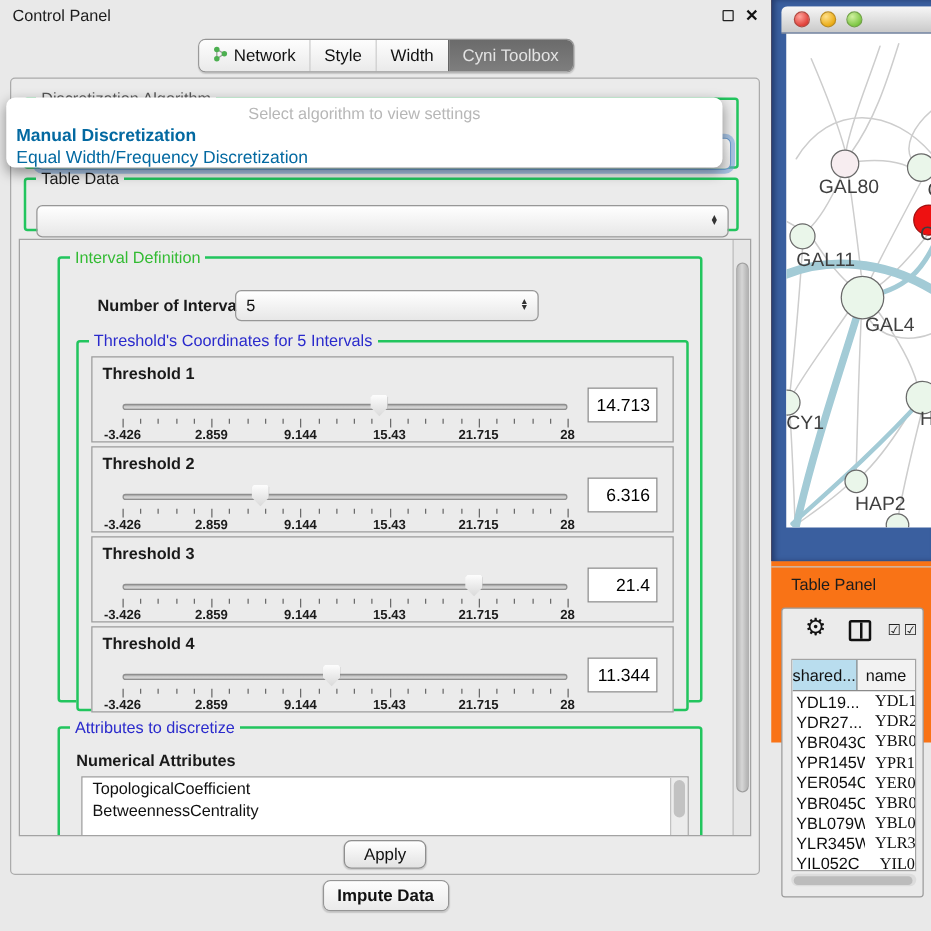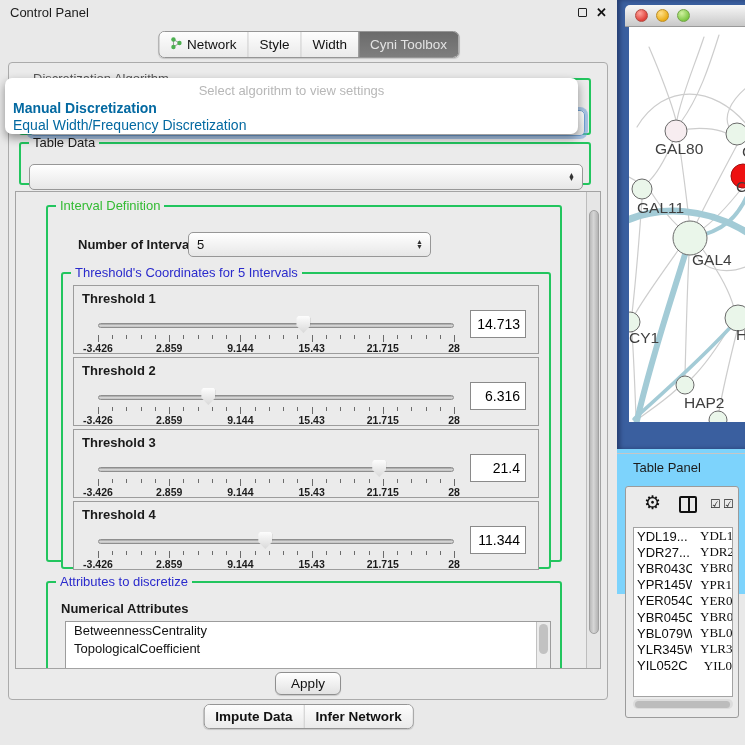--- a/index.html
+++ b/index.html
@@ -67,21 +67,21 @@
   #attributes-group{left:30px;top:382px;width:516px;height:100px;}
   #attr-subtitle{position:absolute;left:13px;top:12px;font-weight:bold;font-size:13px;}
   #attr-list{position:absolute;left:17px;top:32px;width:486px;height:64px;background:#fff;border:1px solid #9c9c9c;overflow:hidden;}
   .attr-item{height:18px;line-height:18px;padding-left:8px;font-size:13px;color:#111;}
   #attr-scrollbar{position:absolute;right:0;top:0;width:14px;height:100%;background:#ececec;border-left:1px solid #c2c2c2;}
   #attr-scrollbar .thumb{position:absolute;left:2px;top:2px;width:9px;height:30px;border-radius:5px;background:#c2c2c2;}
 
   #apply-btn{position:absolute;left:50%;transform:translateX(-50%);top:609px;width:66px;height:23px;border:1px solid #8f8f8f;border-radius:6px;background:linear-gradient(#ffffff,#e2e2e2);font-size:13.5px;color:#111;text-align:center;line-height:21px;box-shadow:0 1px 1px rgba(0,0,0,.15);}
 
   
-  #right-pane{position:absolute;left:617px;top:0;width:128px;height:594px;background:#7dd3fc;}
+  #right-pane{position:absolute;left:617px;top:0;width:128px;height:594px;background:#f97316;}
   #net-window{position:absolute;left:0;top:0;width:128px;height:449px;background:var(--frame-blue,#3a5f9f);box-shadow:inset 3px 0 4px rgba(0,0,30,.35);}
   #net-titlebar{position:absolute;left:8px;top:5px;width:120px;height:22px;border-radius:5px 0 0 0;background:linear-gradient(#f7f7f7,#c9c9c9);border-bottom:1px solid #9a9a9a;display:flex;align-items:center;padding-left:10px;gap:8px;}
   .light{width:13px;height:13px;border-radius:50%;}
   .light.red{background:radial-gradient(circle at 35% 30%,#ffa49c,#e0413a 70%);border:1px solid #b04a42;}
   .light.yellow{background:radial-gradient(circle at 35% 30%,#ffe08a,#e9a911 75%);border:1px solid #bb8d25;}
   .light.green{background:radial-gradient(circle at 35% 30%,#d0f0a0,#79c53f 75%);border:1px solid #72a348;}
   #net-canvas{position:absolute;left:12px;top:27px;width:116px;height:395px;background:#ffffff;overflow:hidden;}
 
   #tp-titlebar{position:absolute;left:0;top:453px;width:128px;height:28px;display:flex;align-items:center;border-top:1px solid #c6c6c6;}
   #tp-title{padding-left:16px;font-size:13px;color:#1c1c1c;text-align:center;}
@@ -357,22 +357,22 @@
                 </div>
               </div>
           </fieldset>
         </fieldset>
 
         <fieldset id="attributes-group">
           <legend class="blue">Attributes to discretize</legend>
           <div id="attr-subtitle">Numerical Attributes</div>
           <div id="attr-list">
             <div id="attr-items">
+                <div class="attr-item">TopologicalCoefficient</div>
                 <div class="attr-item">BetweennessCentrality</div>
-                <div class="attr-item">TopologicalCoefficient</div>
               </div>
             <div id="attr-scrollbar">
                 <div class="thumb"></div>
               </div>
           </div>
         </fieldset>
 
         <div id="v-scrollbar">
             <div class="thumb"></div>
           </div>
@@ -383,23 +383,20 @@
 
     <div id="algo-popup">
       <div class="hint">Select algorithm to view settings</div>
       <div class="item bold">Manual Discretization</div>
       <div class="item">Equal Width/Frequency Discretization</div>
     </div>
 
     <div class="tabgroup" id="bottom-tabs">
       <div class="tab">
           <span>Impute Data</span>
-        </div>
-      <div class="tab">
-          <span>Infer Network</span>
         </div>
     </div>
   </div>
 
   <div id="right-pane">
 
     <div id="net-window">
       <div id="net-titlebar">
         <span class="light red"></span>
         <span class="light yellow"></span>
@@ -458,20 +455,24 @@
     </div>
 
     <div id="table-panel">
       <div id="tp-toolbar">
         <span id="gear-ic">⚙</span>
         <span id="split-ic"></span>
         <span class="check-ic" style="left:84px">☑</span>
         <span class="check-ic" style="left:97px">☑</span>
       </div>
       <div id="tp-table">
+        <div id="tp-header">
+          <div class="hc c1">shared...</div>
+          <div class="hc c2">name</div>
+        </div>
         <div id="tp-rows">
             <div class="tp-row">
               <div class="c1">YDL19...</div>
               <div class="c2">YDL1</div>
             </div>
             <div class="tp-row">
               <div class="c1">YDR27...</div>
               <div class="c2">YDR2</div>
             </div>
             <div class="tp-row">

